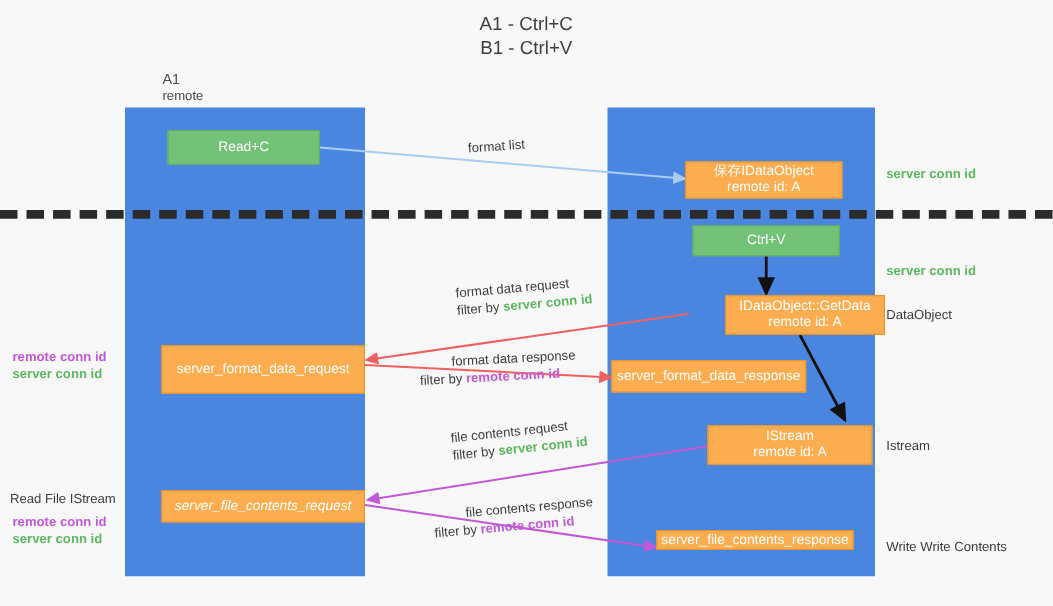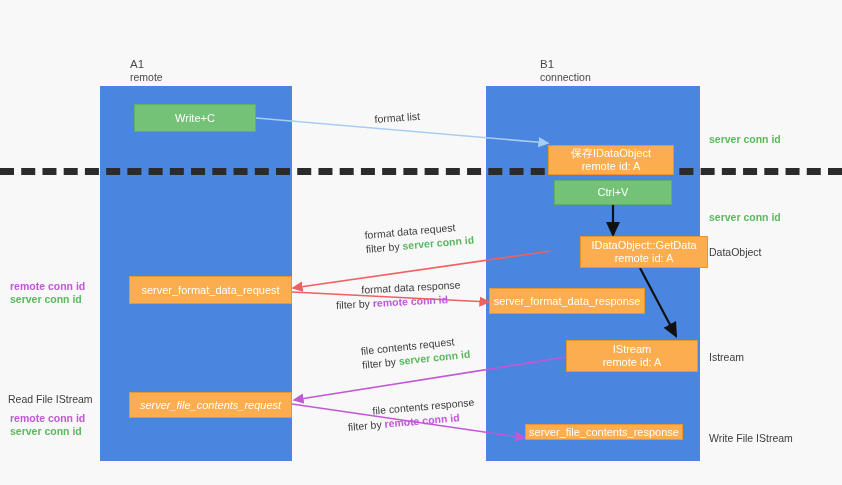--- a/index.html
+++ b/index.html
@@ -107,28 +107,26 @@
     width: 842px;
     height: 485px;
     pointer-events: none;
   }
 </style>
 </head>
 <body>
 
 <div id="stage">
 
+  <div class="abs" id="title">A1 - Ctrl+C
+B1 - Ctrl+V</div>
 
   <div class="abs col-head" style="left:130px; top:58px; width:130px;">
     <div>A1</div>
     <div class="sub">remote</div>
-  </div>
-  <div class="abs col-head" style="left:540px; top:58px; width:130px;">
-    <div>B1</div>
-    <div class="sub">connection</div>
   </div>
 
   <div class="abs lane" style="left:100px; top:86px; width:192px; height:375px;"></div>
   <div class="abs lane" style="left:486px; top:86px; width:214px; height:375px;"></div>
 
   <svg class="overlay" viewBox="0 0 842 485">
     <defs>
       <marker id="ah-blue" markerWidth="7" markerHeight="7" refX="6" refY="3.2" orient="auto">
         <path d="M0,0 L7,3.2 L0,6.4 z" fill="#a8cdf0"></path>
       </marker>
@@ -154,32 +152,32 @@
     <line x1="292" y1="292" x2="489" y2="302" stroke="#ef6060" stroke-width="1.6" marker-end="url(#ah-red)"></line>
 
     <line x1="566" y1="357" x2="294" y2="400" stroke="#c158d6" stroke-width="1.6" marker-end="url(#ah-mag)"></line>
 
     <line x1="292" y1="404" x2="525" y2="438" stroke="#c158d6" stroke-width="1.6" marker-end="url(#ah-mag)"></line>
   </svg>
 
   <div class="abs" id="divider"></div>
 
   <div class="abs node green" style="left:134px; top:104px; width:122px; height:28px;">
-    <div>Write+C</div>
-  </div>
-
-  <div class="abs node orange" style="left:129px; top:276px; width:163px; height:28px;">
+    <div>Read+C</div>
+  </div>
+
+  <div class="abs node orange" style="left:129px; top:276px; width:163px; height:39px;">
     <div>server_format_data_request</div>
   </div>
 
   <div class="abs node orange" style="left:129px; top:392px; width:163px; height:26px;font-style:italic;">
     <div>server_file_contents_request</div>
   </div>
 
-  <div class="abs node orange" style="left:548px; top:129px; width:126px; height:30px;margin-top:16px;">
+  <div class="abs node orange" style="left:548px; top:129px; width:126px; height:30px;">
     <div>保存IDataObject</div>
     <div class="l2">remote id: A</div>
   </div>
 
   <div class="abs node green" style="left:554px; top:180px; width:118px; height:25px;">
     <div>Ctrl+V</div>
   </div>
 
   <div class="abs node orange" style="left:551px; top:236px; width:128px; height:32px;margin-left:29px;">
     <div>IDataObject::GetData</div>
@@ -228,21 +226,21 @@
     <div style="margin-left:26px;">file contents response</div>
     <div>
       <span>filter by </span><span class="purple-t">remote conn id</span>
     </div>
   </div>
 
   <div class="abs side-note green" style="left:709px; top:132px;">server conn id</div>
   <div class="abs side-note green" style="left:709px; top:210px;">server conn id</div>
   <div class="abs side-note plain" style="left:709px; top:245px;">DataObject</div>
   <div class="abs side-note plain" style="left:709px; top:350px;">Istream</div>
-  <div class="abs side-note plain" style="left:709px; top:431px;">Write File IStream</div>
+  <div class="abs side-note plain" style="left:709px; top:431px;">Write Write Contents</div>
 
   <div class="abs side-note purple" style="left:10px; top:279px;">remote conn id</div>
   <div class="abs side-note green" style="left:10px; top:292px;">server conn id</div>
 
   <div class="abs side-note plain" style="left:8px; top:392px;">Read File IStream</div>
   <div class="abs side-note purple" style="left:10px; top:411px;">remote conn id</div>
   <div class="abs side-note green" style="left:10px; top:424px;">server conn id</div>
 
 </div>
 

